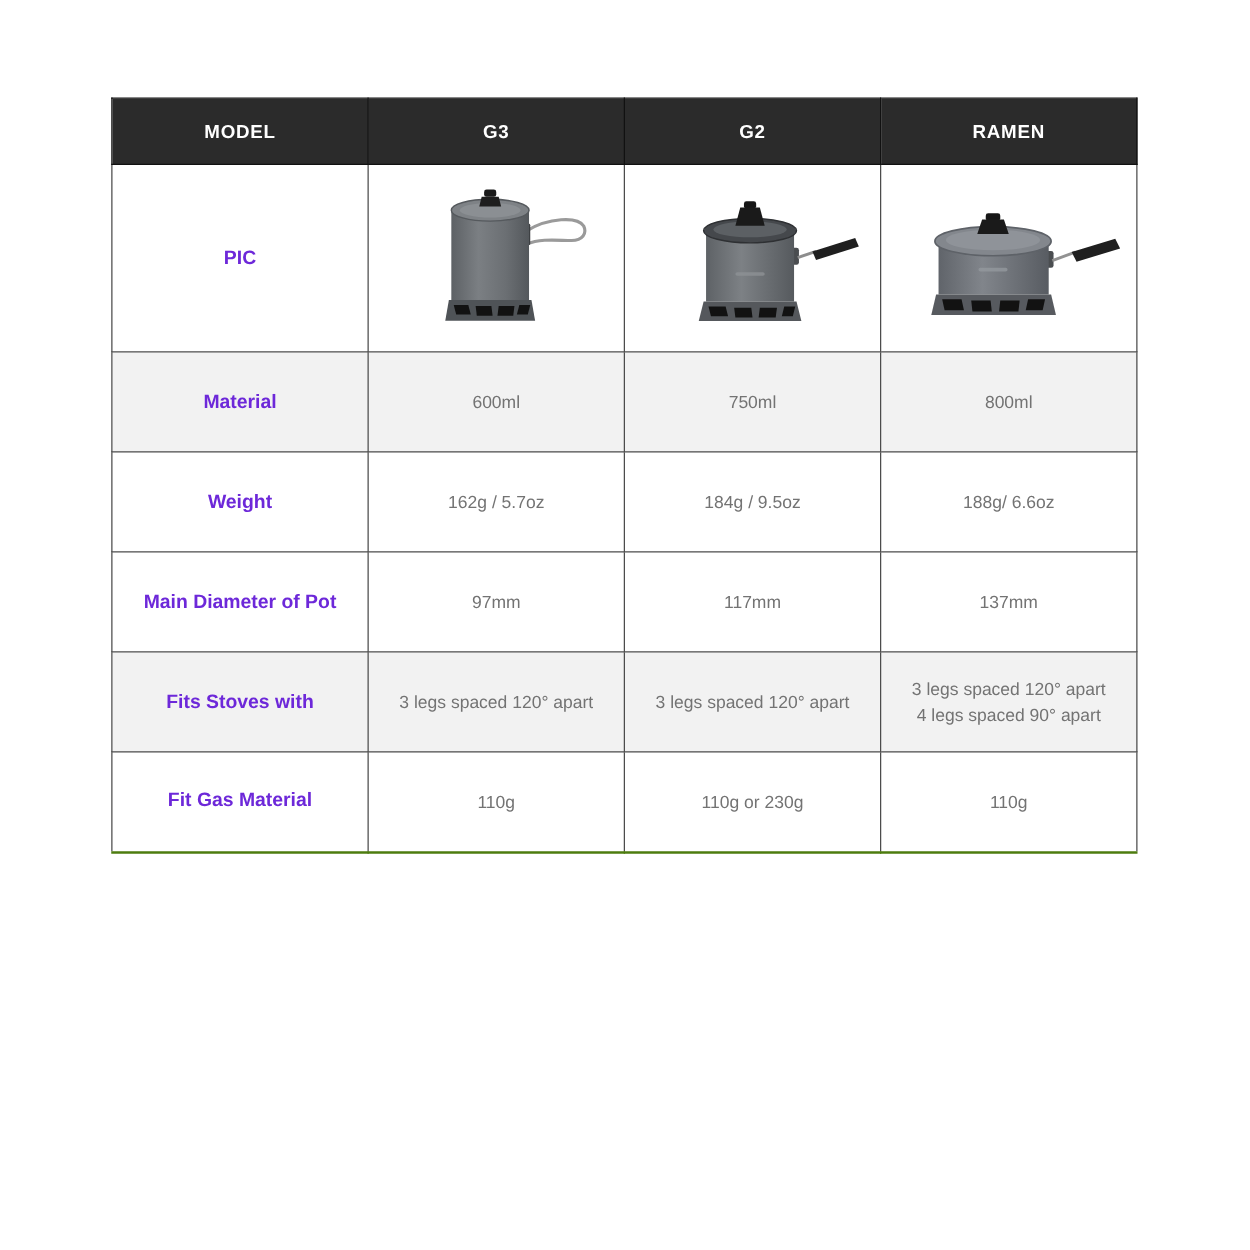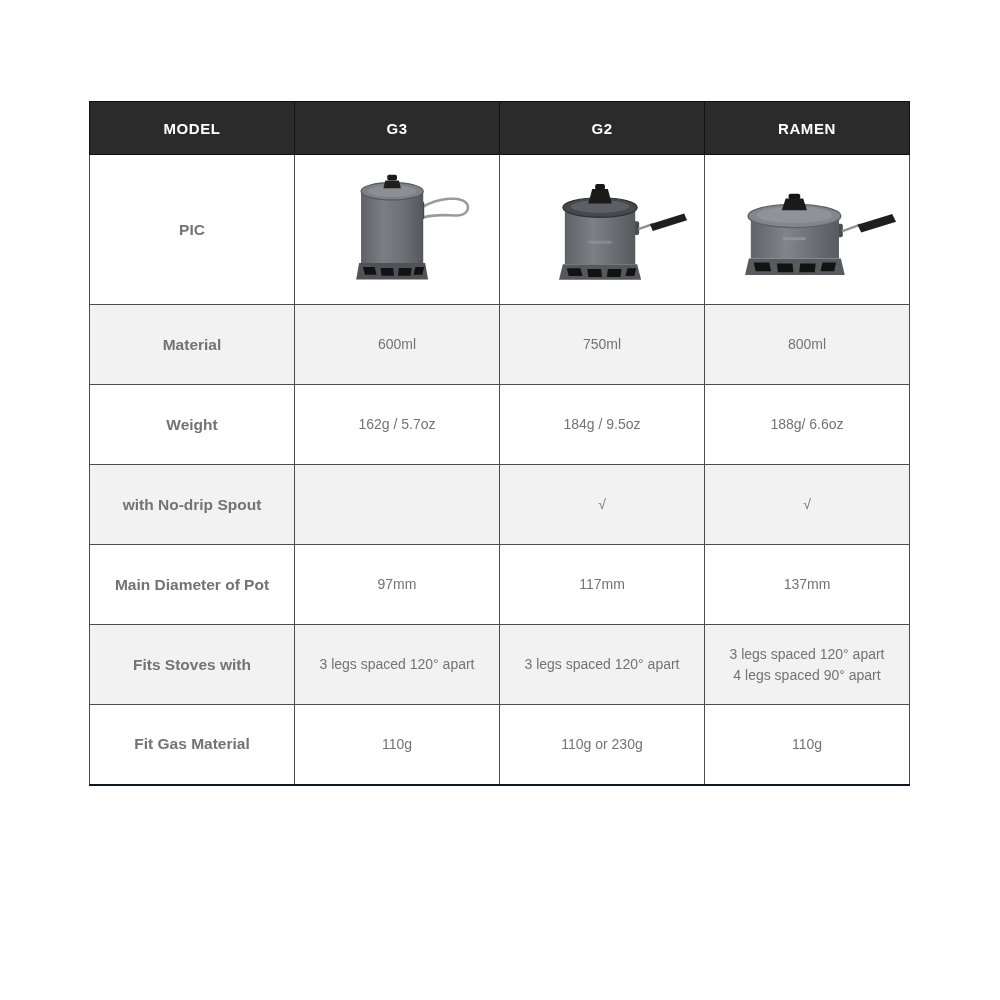--- a/index.html
+++ b/index.html
@@ -35,39 +35,39 @@
     letter-spacing: 0.6px;
     border: 1px solid #111111;
   }
   tr.pic-row td { height: 150px; background: #ffffff; }
   tr.spec-row td { height: 80px; }
   tr.row-white td { background: #ffffff; }
   tr.row-gray  td { background: #f2f2f2; }
   td.label-cell {
     font-weight: 700;
     font-size: 15.5px;
-    color: #737373;
+    color: #6d28d9;
     padding: 0 2px;
   }
   td.value-cell {
     font-size: 14px;
     color: #737373;
     white-space: pre-line;
     line-height: 1.45;
     padding: 0 2px;
   }
   td.pic-cell { padding: 0; }
   .pot-wrap {
     display: flex;
     align-items: center;
     justify-content: center;
     width: 100%;
     height: 100%;
   }
-  table.spec-table { border-bottom: 2px solid #0f172a; margin-top: 23px; }
+  table.spec-table { border-bottom: 2px solid #4d7c0f; }
   svg { display: block; }
 </style>
 </head>
 <body>
 
 <div class="canvas">
   <table class="spec-table">
     <colgroup>
         <col>
         <col>
@@ -194,26 +194,20 @@
         <td class="value-cell">800ml</td>
       </tr>
 
       <tr class="spec-row row-white">
         <td class="label-cell">Weight</td>
         <td class="value-cell">162g / 5.7oz</td>
         <td class="value-cell">184g / 9.5oz</td>
         <td class="value-cell">188g/ 6.6oz</td>
       </tr>
 
-      <tr class="spec-row row-gray">
-        <td class="label-cell">with No-drip Spout</td>
-        <td class="value-cell"></td>
-        <td class="value-cell">√</td>
-        <td class="value-cell">√</td>
-      </tr>
 
       <tr class="spec-row row-white">
         <td class="label-cell">Main Diameter of Pot</td>
         <td class="value-cell">97mm</td>
         <td class="value-cell">117mm</td>
         <td class="value-cell">137mm</td>
       </tr>
 
 
 

